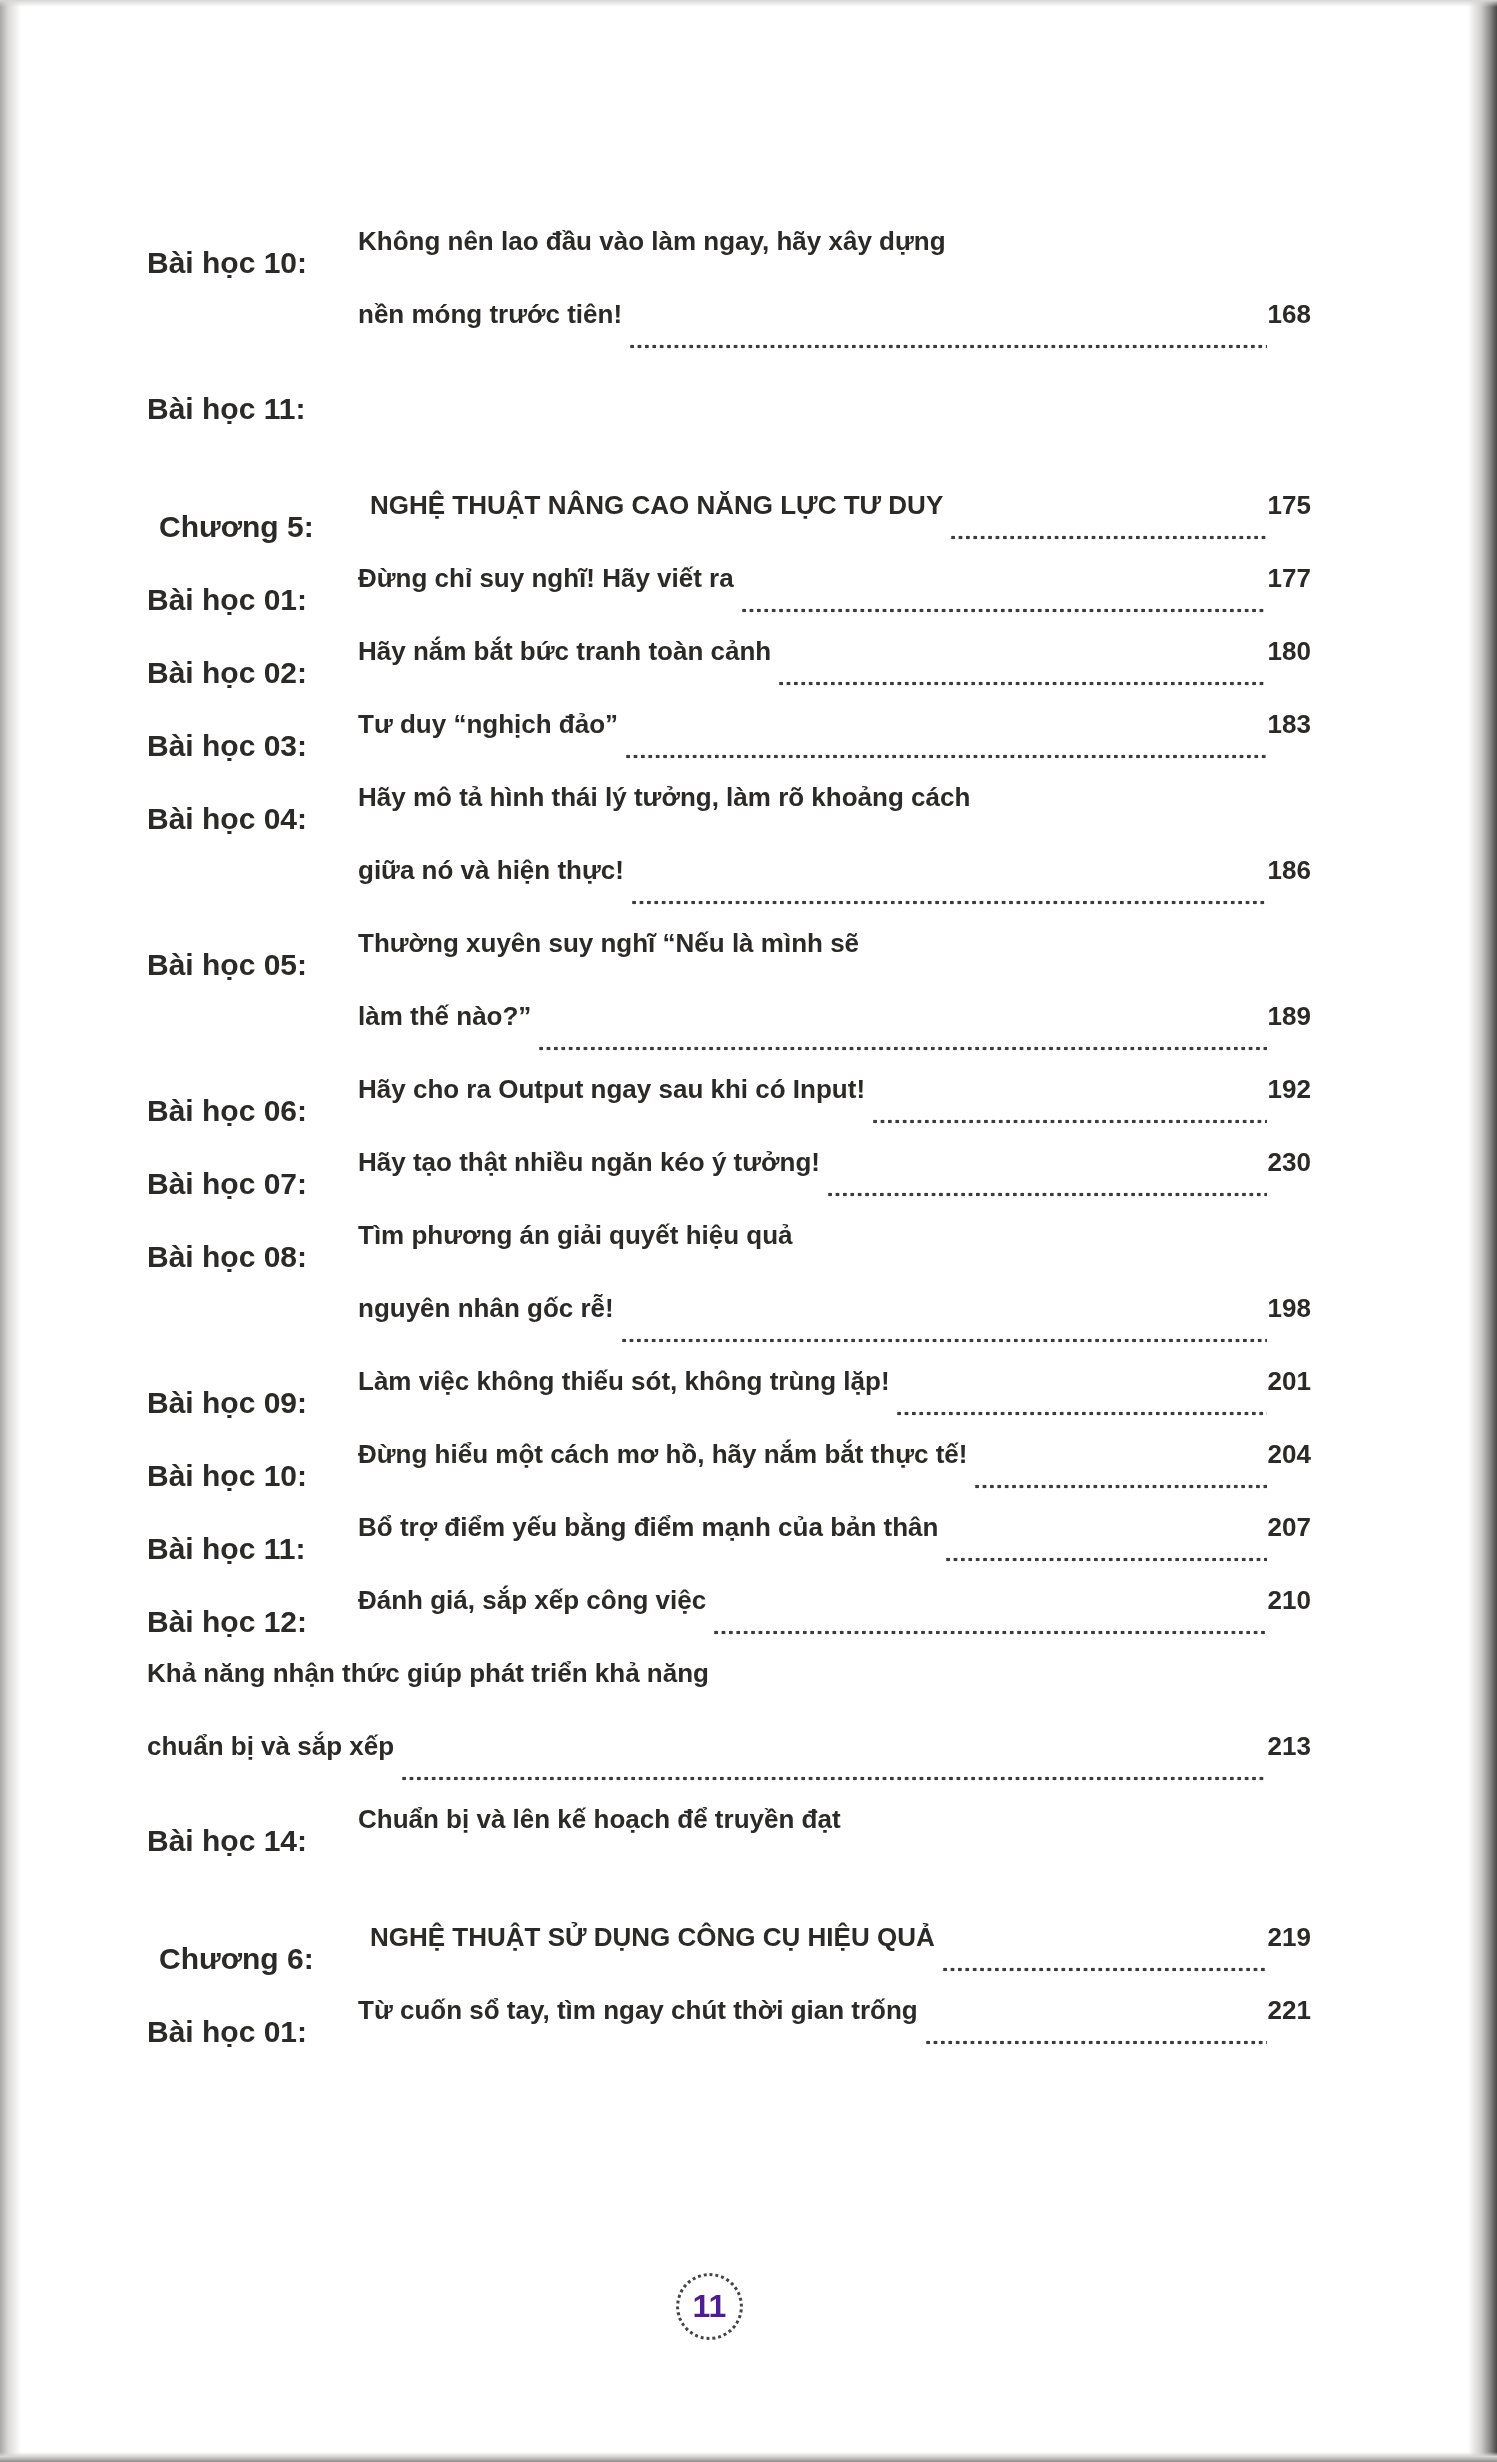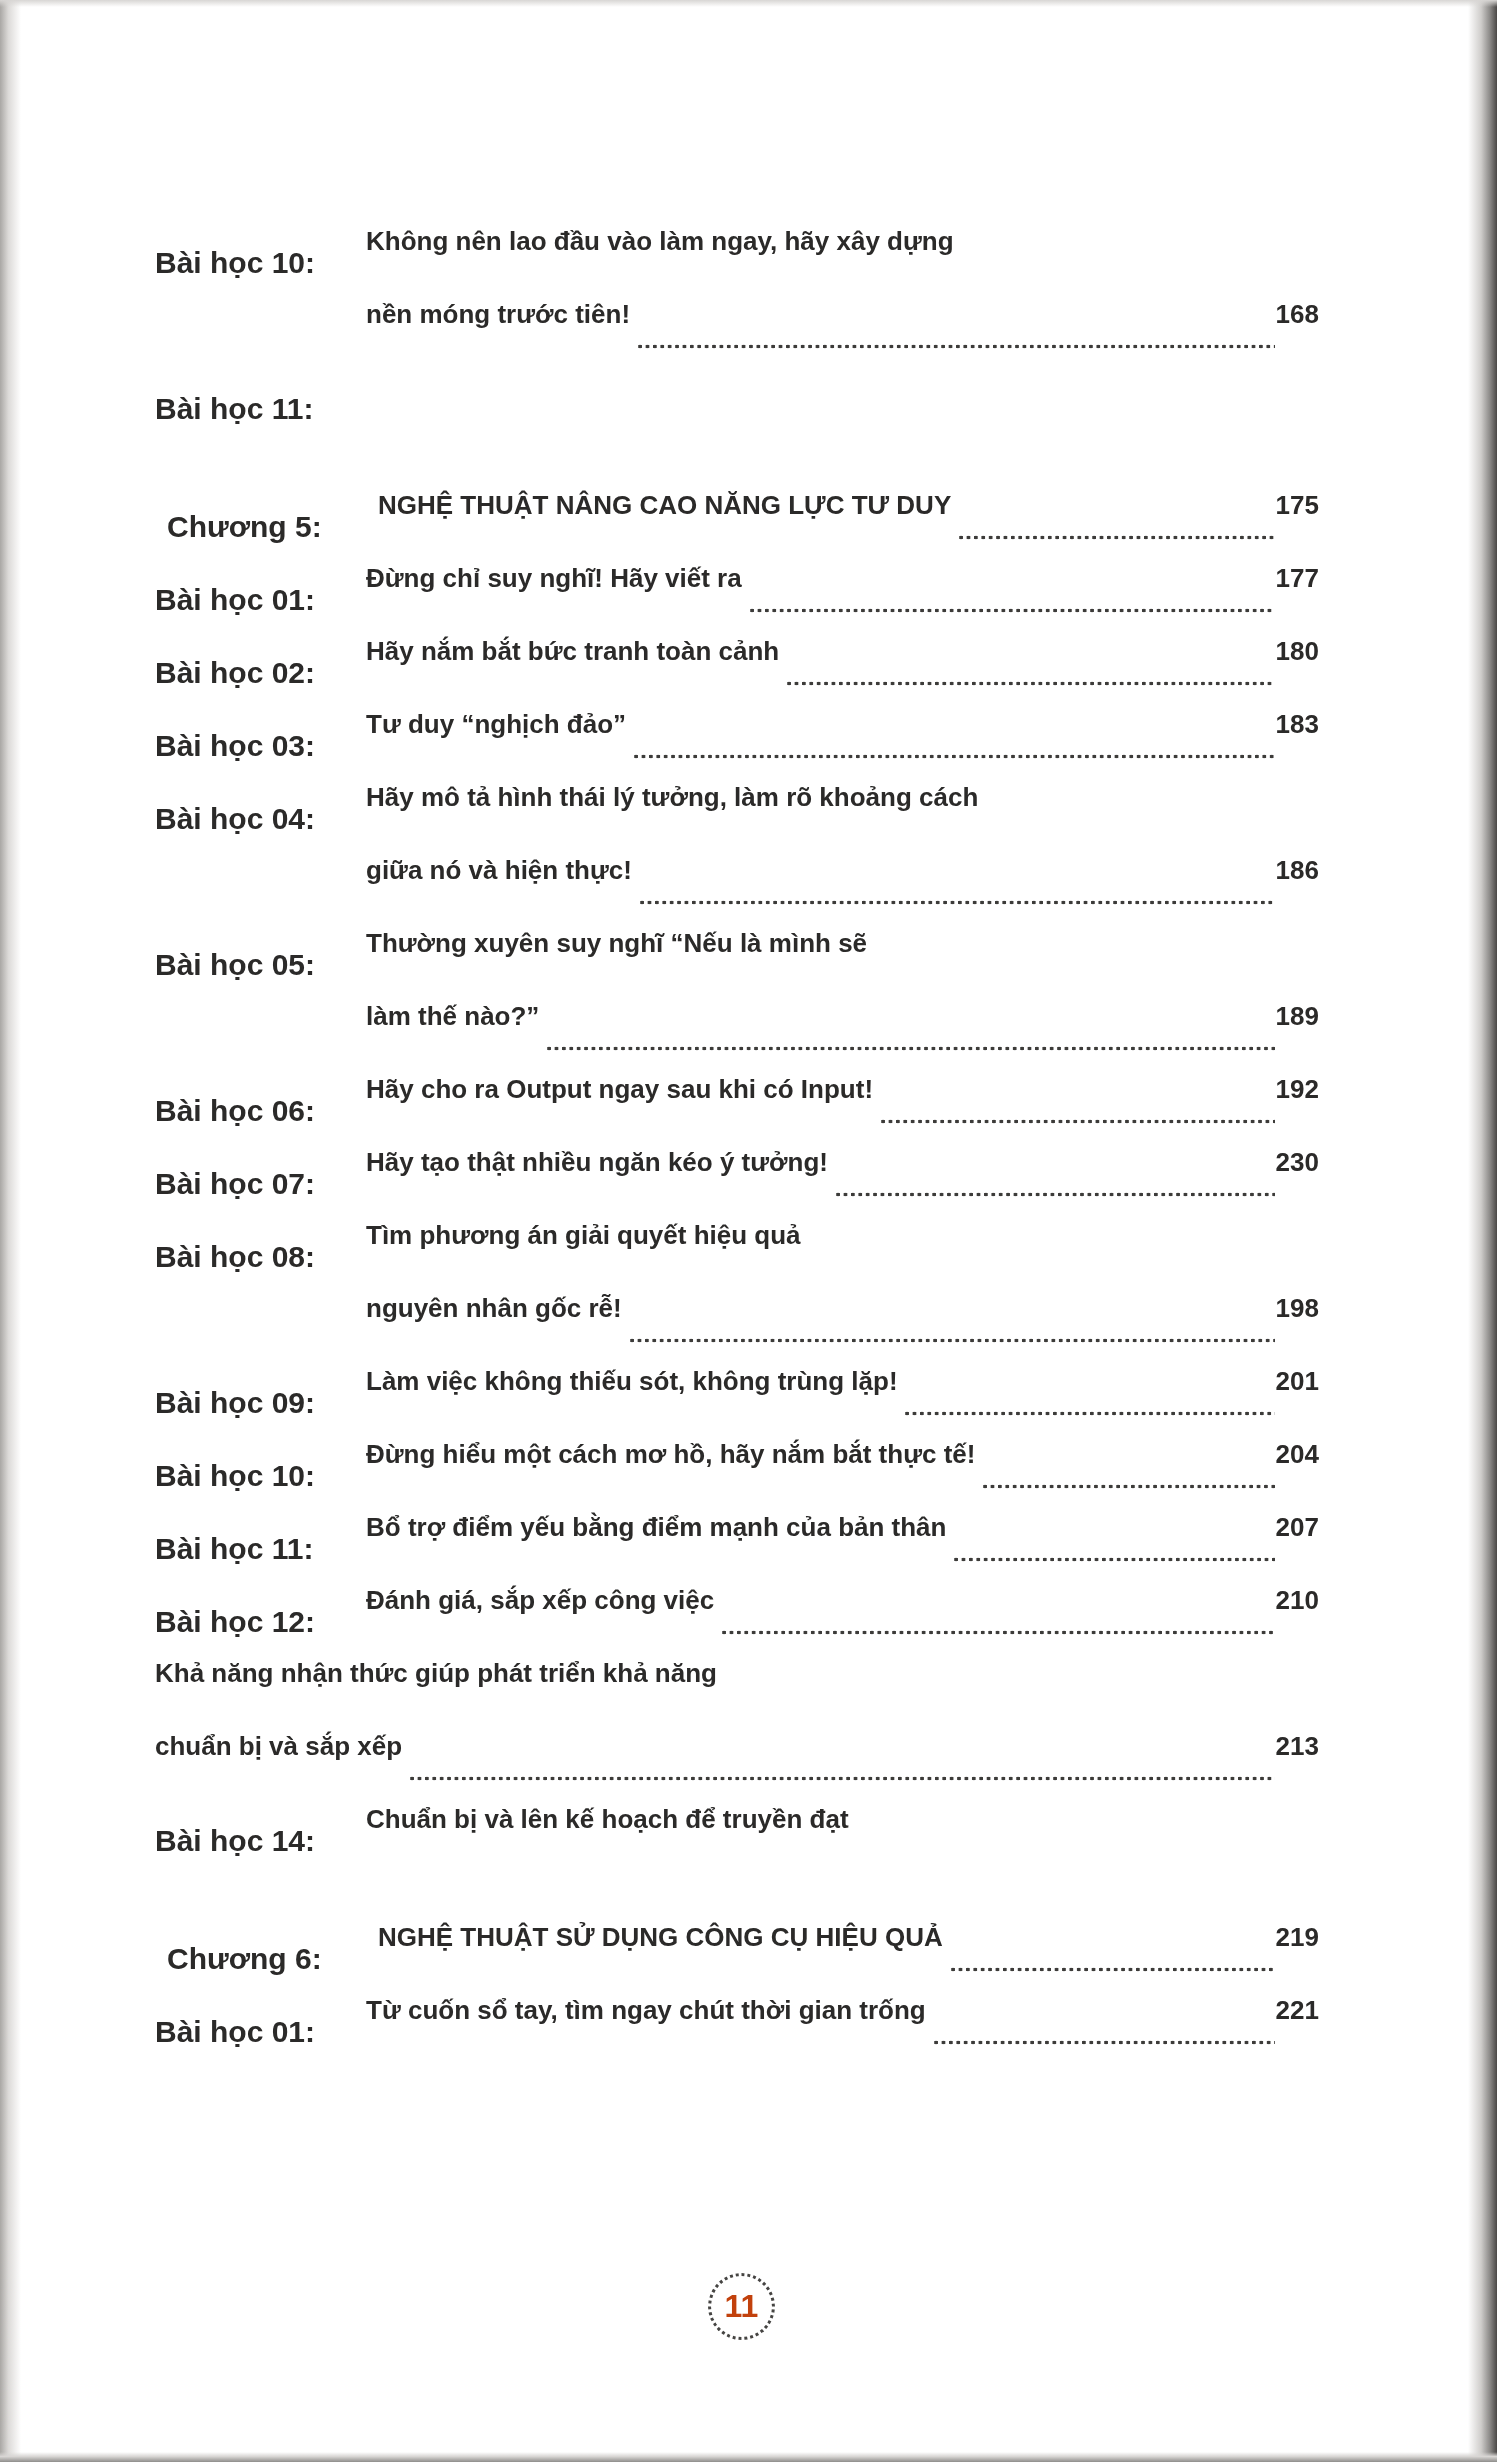--- a/index.html
+++ b/index.html
@@ -19,21 +19,21 @@
                  background: linear-gradient(to right, #a9a7a4, #dcdad8 40%, rgba(255,255,255,0)); }
   .edge-right  { right: 0; top: 0; bottom: 0; width: 29.5px;
                  background: linear-gradient(to left, #4a4846 0px, #8b8987 7px, #cfcdcb 55%, rgba(255,255,255,0)); }
   .edge-top    { left: 0; right: 0; top: 0; height: 7px;
                  background: linear-gradient(to bottom, #d8d6d4, rgba(255,255,255,0)); }
   .edge-bottom { left: 0; right: 0; bottom: 0; height: 9.8px;
                  background: linear-gradient(to top, #8f8d8b, #d8d6d4 55%, rgba(255,255,255,0)); }
 
   .toc {
     position: absolute;
-    left: 155px;
+    left: 147px;
     top: 226px;
     width: 1164px;
   }
   .entry { display: flex; align-items: flex-start; }
   .entry.gap { margin-top: 45px; margin-left: 12px; }
   .label {
     flex: 0 0 211px;
     height: 73px;
     display: flex;
     align-items: center;
@@ -58,32 +58,32 @@
     margin: 0 0.7px 0 4.9px;
     background-image: radial-gradient(circle, #3c3b39 1.7px, rgba(0,0,0,0) 2.1px);
     background-size: 7.4px 7px;
     background-repeat: repeat-x;
     background-position: 1.4px calc(50% + 10.5px);
   }
   .pagenum { flex: 0 0 auto; }
 
   .page-badge {
     position: absolute;
-    left: 708px;
+    left: 676px;
     top: 2273px;
     width: 67px;
     height: 67px;
     border: 3.5px dotted #454442;
     border-radius: 50%;
     display: flex;
     align-items: center;
     justify-content: center;
     font-size: 32px;
     font-weight: 700;
-    color: #c2410c;
+    color: #4c1d95;
   }
 </style>
 </head>
 <body>
 
 <div class="page-canvas">
 
   <div class="edge edge-left"></div>
   <div class="edge edge-right"></div>
   <div class="edge edge-top"></div>

